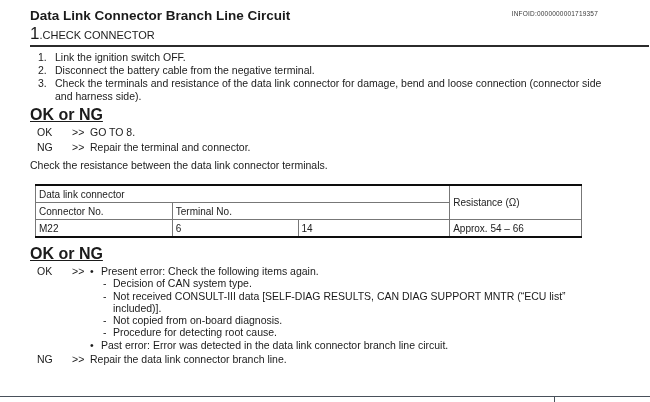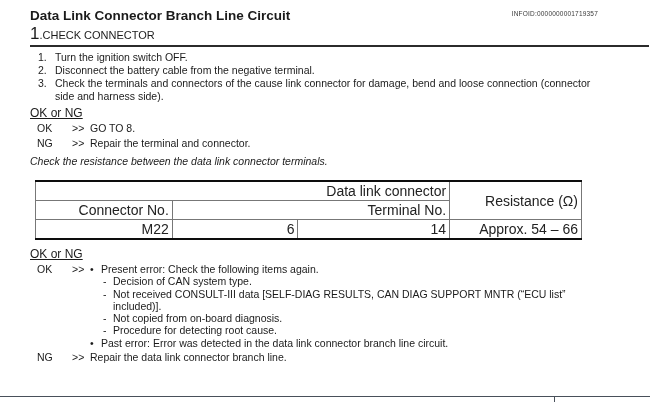--- a/index.html
+++ b/index.html
@@ -17,31 +17,31 @@
 
   .step-head { margin-top:2px; width:619px; border-bottom:2px solid #2b2b2b; padding-bottom:1px; line-height:18px; white-space:nowrap; }
   .step-num { font-size:17px; }
   .step-title { font-size:11px;text-align:center; }
 
   .olist { margin-top:4px; margin-left:8px; font-size:10.5px; line-height:13px; }
   .oli { display:flex; }
   .oli .num { width:17px; flex:none; }
   .oli .txt { width:555px; }
 
-  .okng { font-size:12px; text-decoration:underline; margin-top:3px; width:46px; white-space:nowrap; }
+  .okng { font-size:16px; text-decoration:underline; margin-top:3px; width:46px; white-space:nowrap;font-weight:bold; }
 
   .res { display:flex; font-size:10.5px; line-height:12.5px; margin-left:7px; margin-top:2px; }
   .res .lbl { width:35px; flex:none; }
   .res .arr { width:18px; flex:none; }
 
-  .instruction { font-size:10.5px; margin-top:6px;font-style:italic; }
+  .instruction { font-size:10.5px; margin-top:6px; }
 
   table.spec {
     border-collapse:collapse; margin:13px 0 0 5px; width:547px;
-    font-size:14px; text-align:right; color:#222;
+    font-size:10px; text-align:left; color:#222;
     border-top:2.5px solid #0d0d0d; border-bottom:2.5px solid #0d0d0d;
     border-left:1px solid #777; border-right:1px solid #777;
   }
   table.spec td { border:1px solid #777; padding:1px 3px; height:14px; }
 
   .res2 { display:flex; font-size:10.5px; line-height:12.3px; margin-left:7px; margin-top:2px; }
   .res2 .lbl { width:35px; flex:none; }
   .res2 .arr { width:18px; flex:none; }
   .res2 .body { width:522px; }
   .item { display:flex; }
@@ -63,29 +63,29 @@
   <div class="infoid">INFOID:0000000001719357</div>
 
 
   <div class="step-head">
     <span class="step-num">1</span><span class="step-title">.CHECK CONNECTOR</span>
   </div>
 
   <div class="olist">
     <div class="oli">
       <span class="num">1.</span>
-      <span class="txt">Turn the ignition switch OFF.</span>
+      <span class="txt">Link the ignition switch OFF.</span>
     </div>
     <div class="oli">
       <span class="num">2.</span>
       <span class="txt">Disconnect the battery cable from the negative terminal.</span>
     </div>
     <div class="oli">
       <span class="num">3.</span>
-      <span class="txt">Check the terminals and connectors of the cause link connector for damage, bend and loose connection (connector side and harness side).</span>
+      <span class="txt">Check the terminals and resistance of the data link connector for damage, bend and loose connection (connector side and harness side).</span>
     </div>
   </div>
 
   <div class="okng">OK or NG</div>
 
   <div class="res">
     <span class="lbl">OK</span>
     <span class="arr">&gt;&gt;</span>
     <span class="txt">GO TO 8.</span>
   </div>

